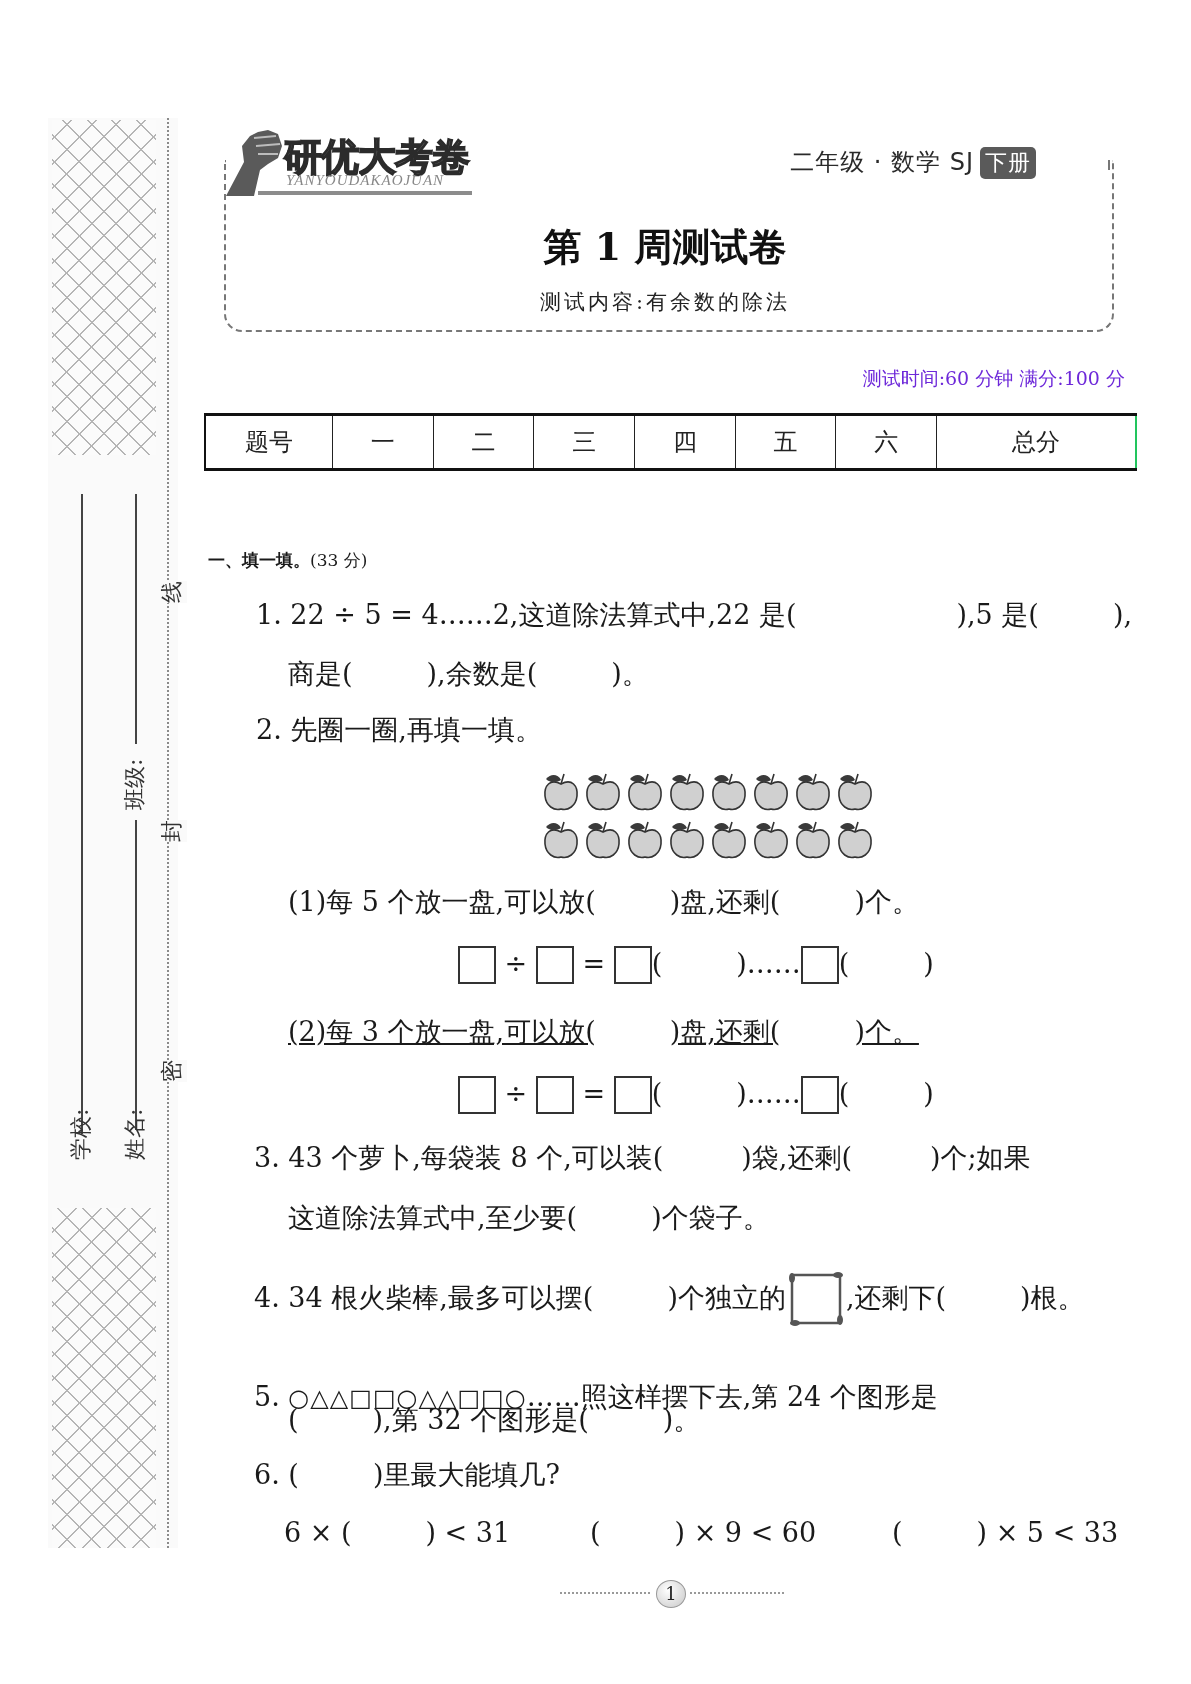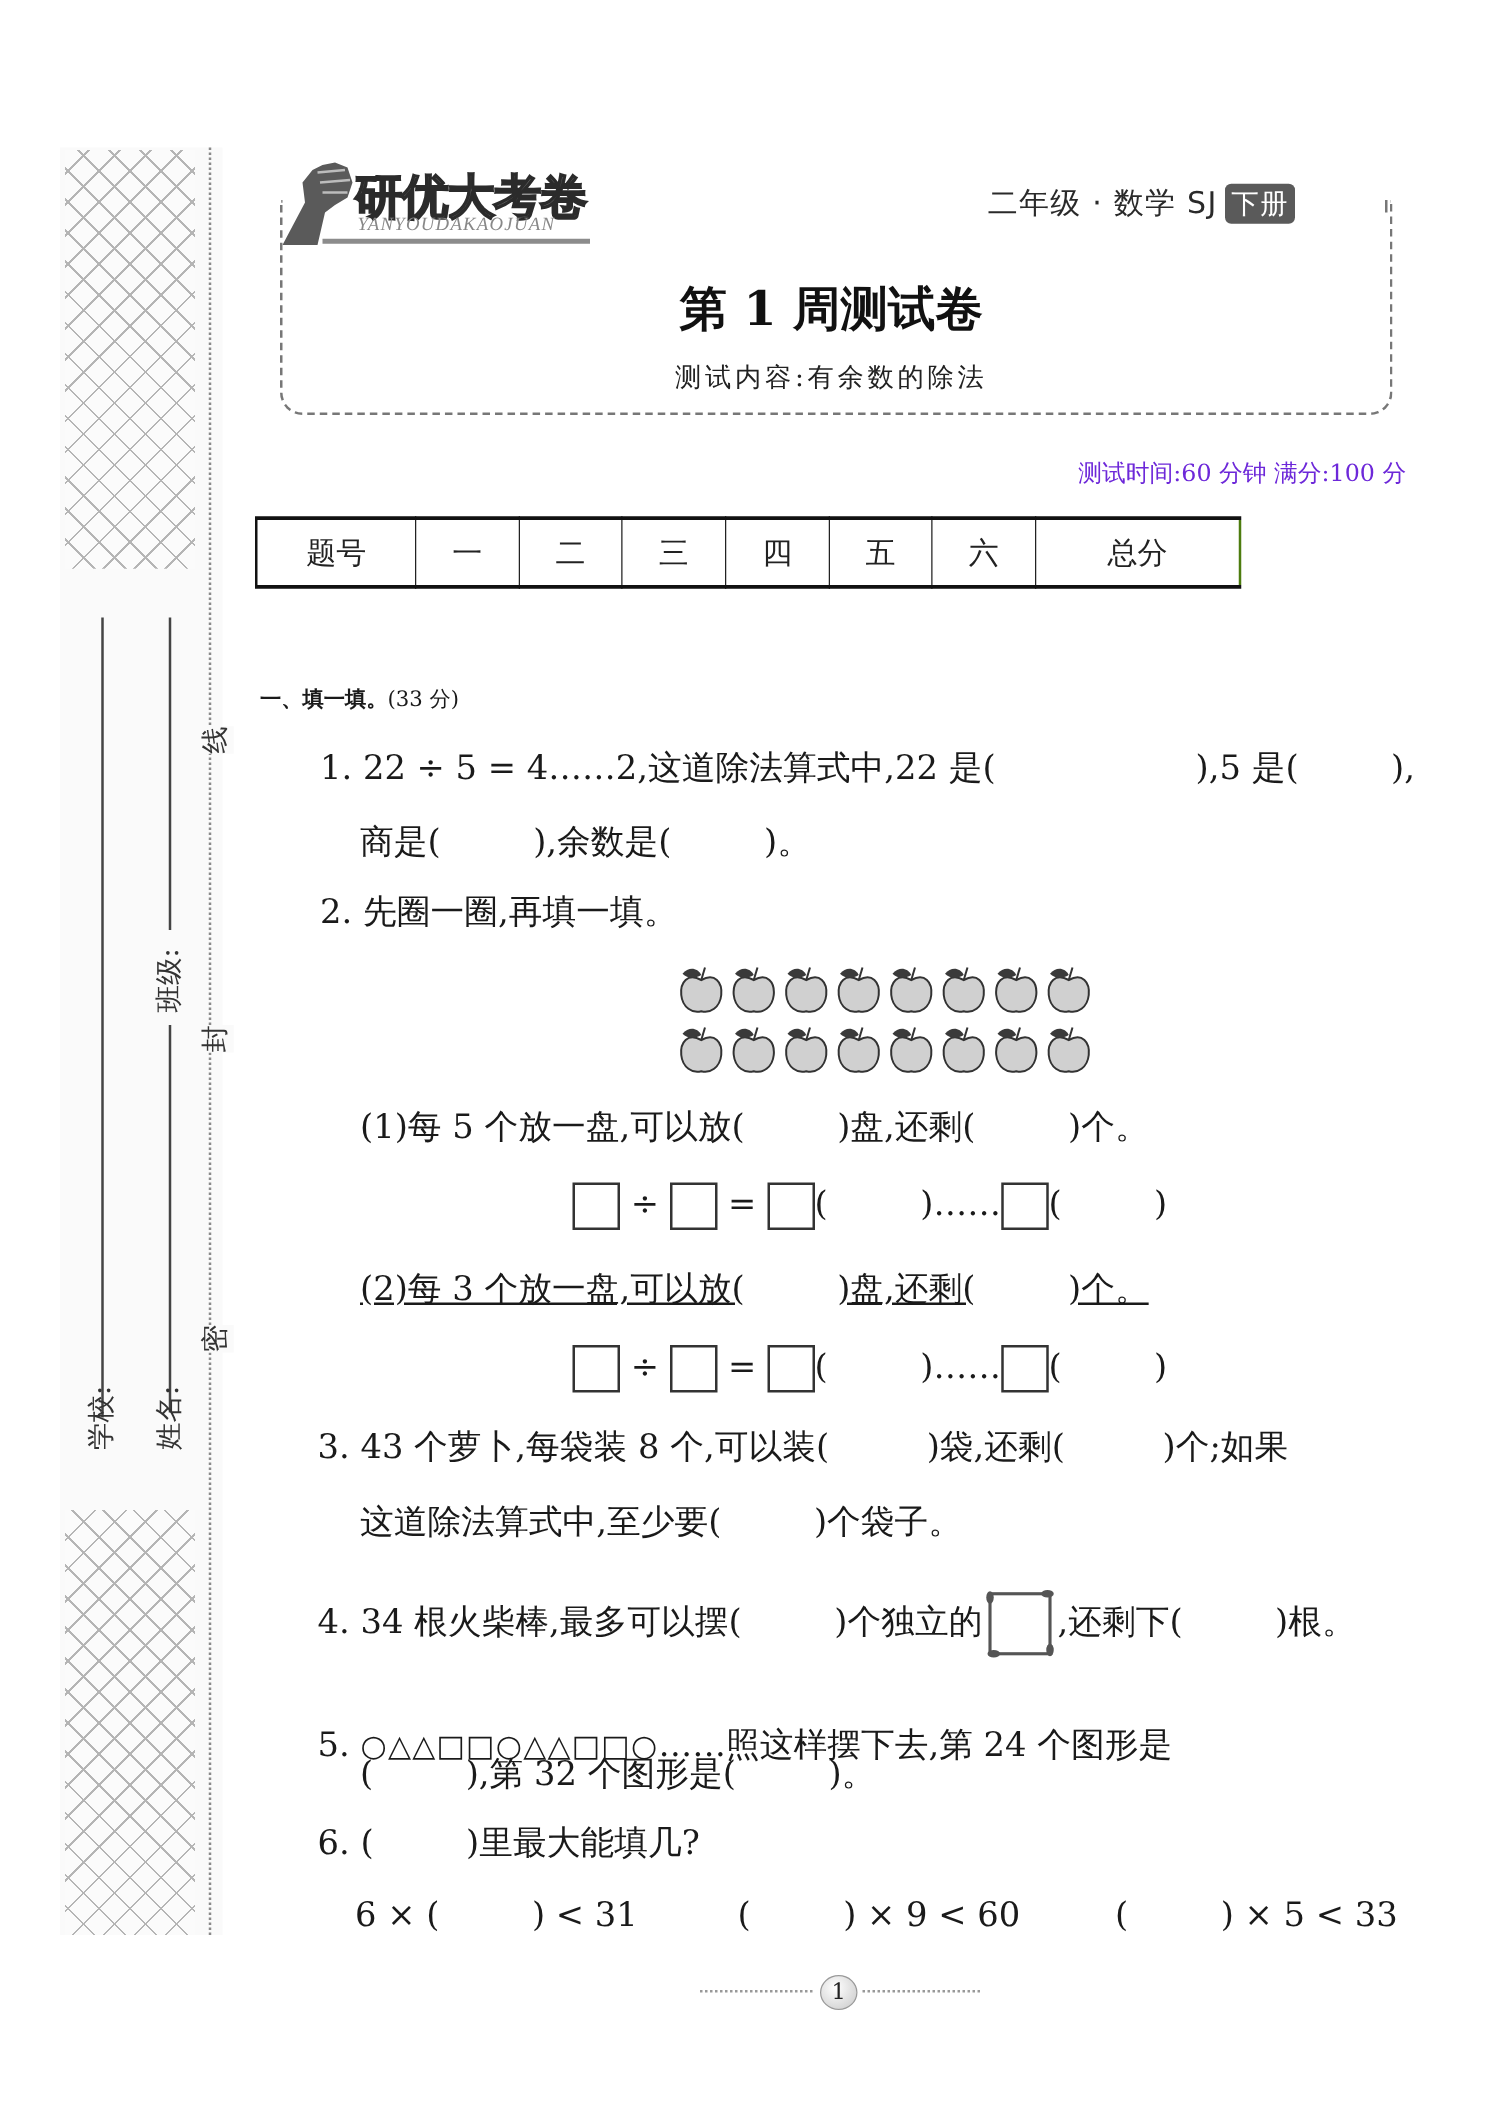--- a/index.html
+++ b/index.html
@@ -22,26 +22,26 @@
      color:#6a6a6a; -webkit-text-stroke:1.5px #2b2b2b; }
   .logo-sub { position:absolute; left:286px; top:172px; font-family:"Liberation Serif",serif; font-style:italic; font-size:15px; color:#888; letter-spacing:1px; }
   .logo-bar { position:absolute; left:258px; top:191px; width:214px; height:4px; background:#8c8c8c; }
   .dash-box { position:absolute; left:224px; top:160px; width:886px; height:170px; border:2px dashed #777; border-top:none; border-radius:0 0 18px 18px; }
   .grade { position:absolute; right:155px; top:146px; font-family:"DejaVu Sans",sans-serif; font-size:24px; color:#2a2a2a; letter-spacing:1px; }
   .badge { display:inline-block; background:#5a5a5a; color:#fff; font-size:22px; padding:1px 5px; border-radius:5px; margin-left:6px; }
   .title { position:absolute; left:0; width:1330px; top:222px; text-align:center; font-size:38px; font-weight:bold; color:#111; }
   .subtitle { position:absolute; left:0; width:1330px; top:288px; text-align:center; font-size:21px; color:#222; letter-spacing:3px; }
   .meta { position:absolute; right:66px; top:366px; font-size:19px; color:#6d28d9; }
   
-  table.score { position:absolute; left:204px; top:413px; width:789px; border-collapse:collapse; border-top:3px solid #111; border-bottom:3px solid #111; }
+  table.score { position:absolute; left:204px; top:413px; width:933px; border-collapse:collapse; border-top:3px solid #111; border-bottom:3px solid #111; }
   table.score td { border:1px solid #222; height:52px; text-align:center; font-size:24px; color:#222; padding:0; }
   table.score tr:first-child td { border-top:none; }
   table.score tr:last-child td { border-bottom:none; }
   table.score td:first-child { border-left:2px solid #111; width:126px; }
-  table.score td:last-child { border-right:2px solid #4d7c0f; }
+  table.score td:last-child { border-right:2px solid #22c55e; }
   
   .line { position:absolute; font-size:27px; white-space:nowrap; line-height:34px; color:#1a1a1a; }
   .section { font-weight:bold; font-family:"DejaVu Sans",sans-serif; font-size:17px; }
   .section .pts { font-weight:normal; font-family:"DejaVu Serif",serif; }
   .gap { display:inline-block; }
   .box { display:inline-block; width:38px; height:38px; border:2px solid #333; vertical-align:middle; box-sizing:border-box; background:#fff; }
   .apples { position:absolute; left:542px; top:772px; width:340px; }
   .apple-row { display:flex; gap:4px; margin-bottom:4px; }
   .matchbox { display:inline-block; position:relative; width:56px; height:56px; vertical-align:middle; margin:0 2px; }
   .pager { position:absolute; left:560px; top:1580px; width:224px; height:26px; }

